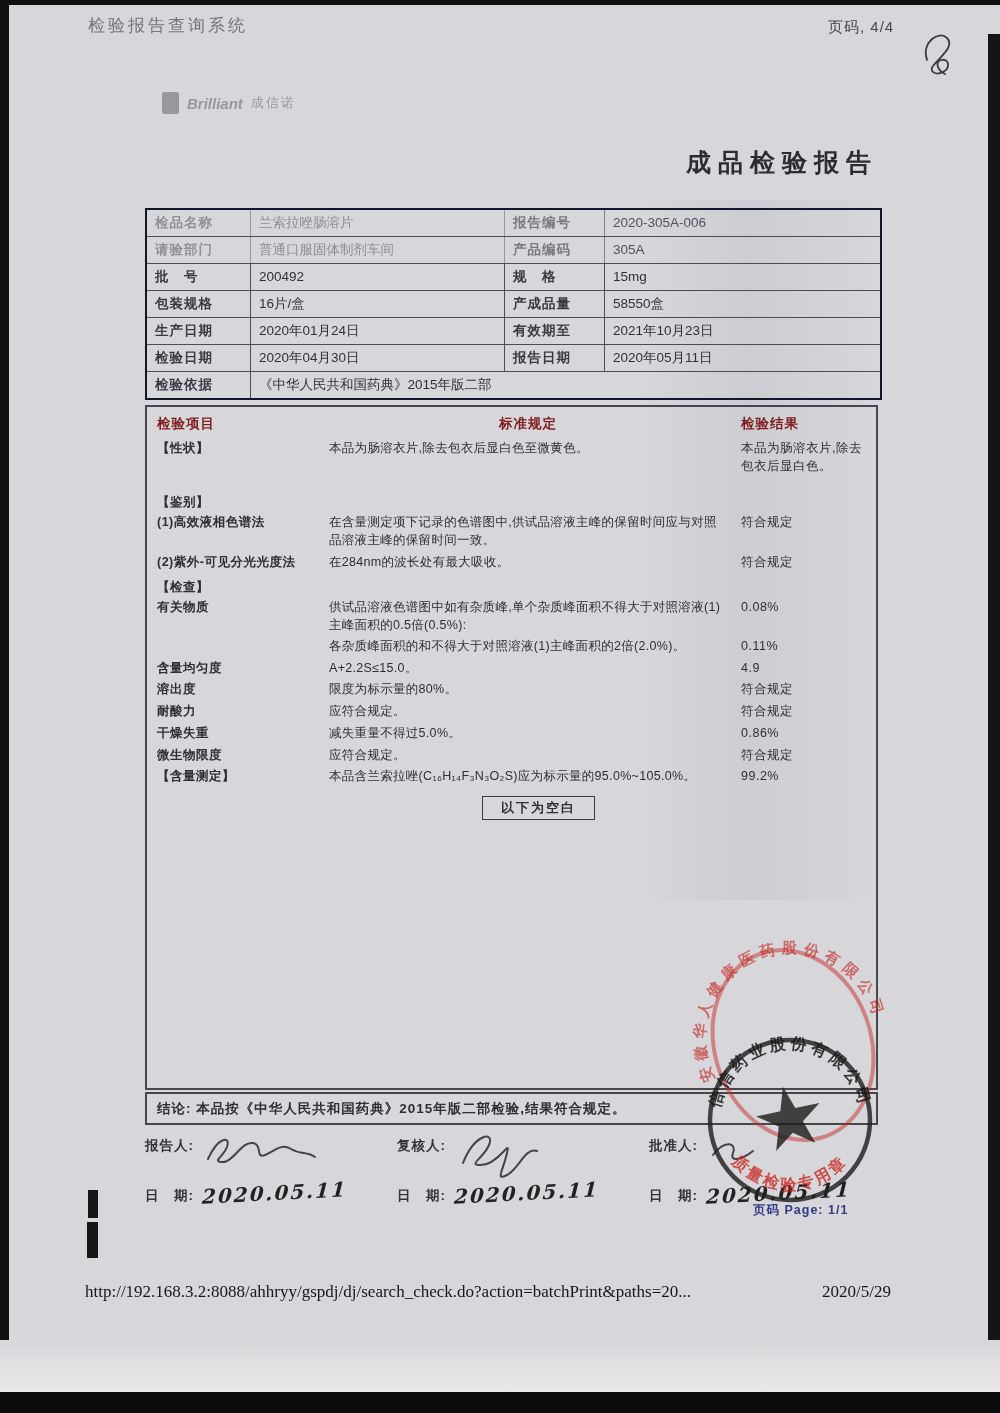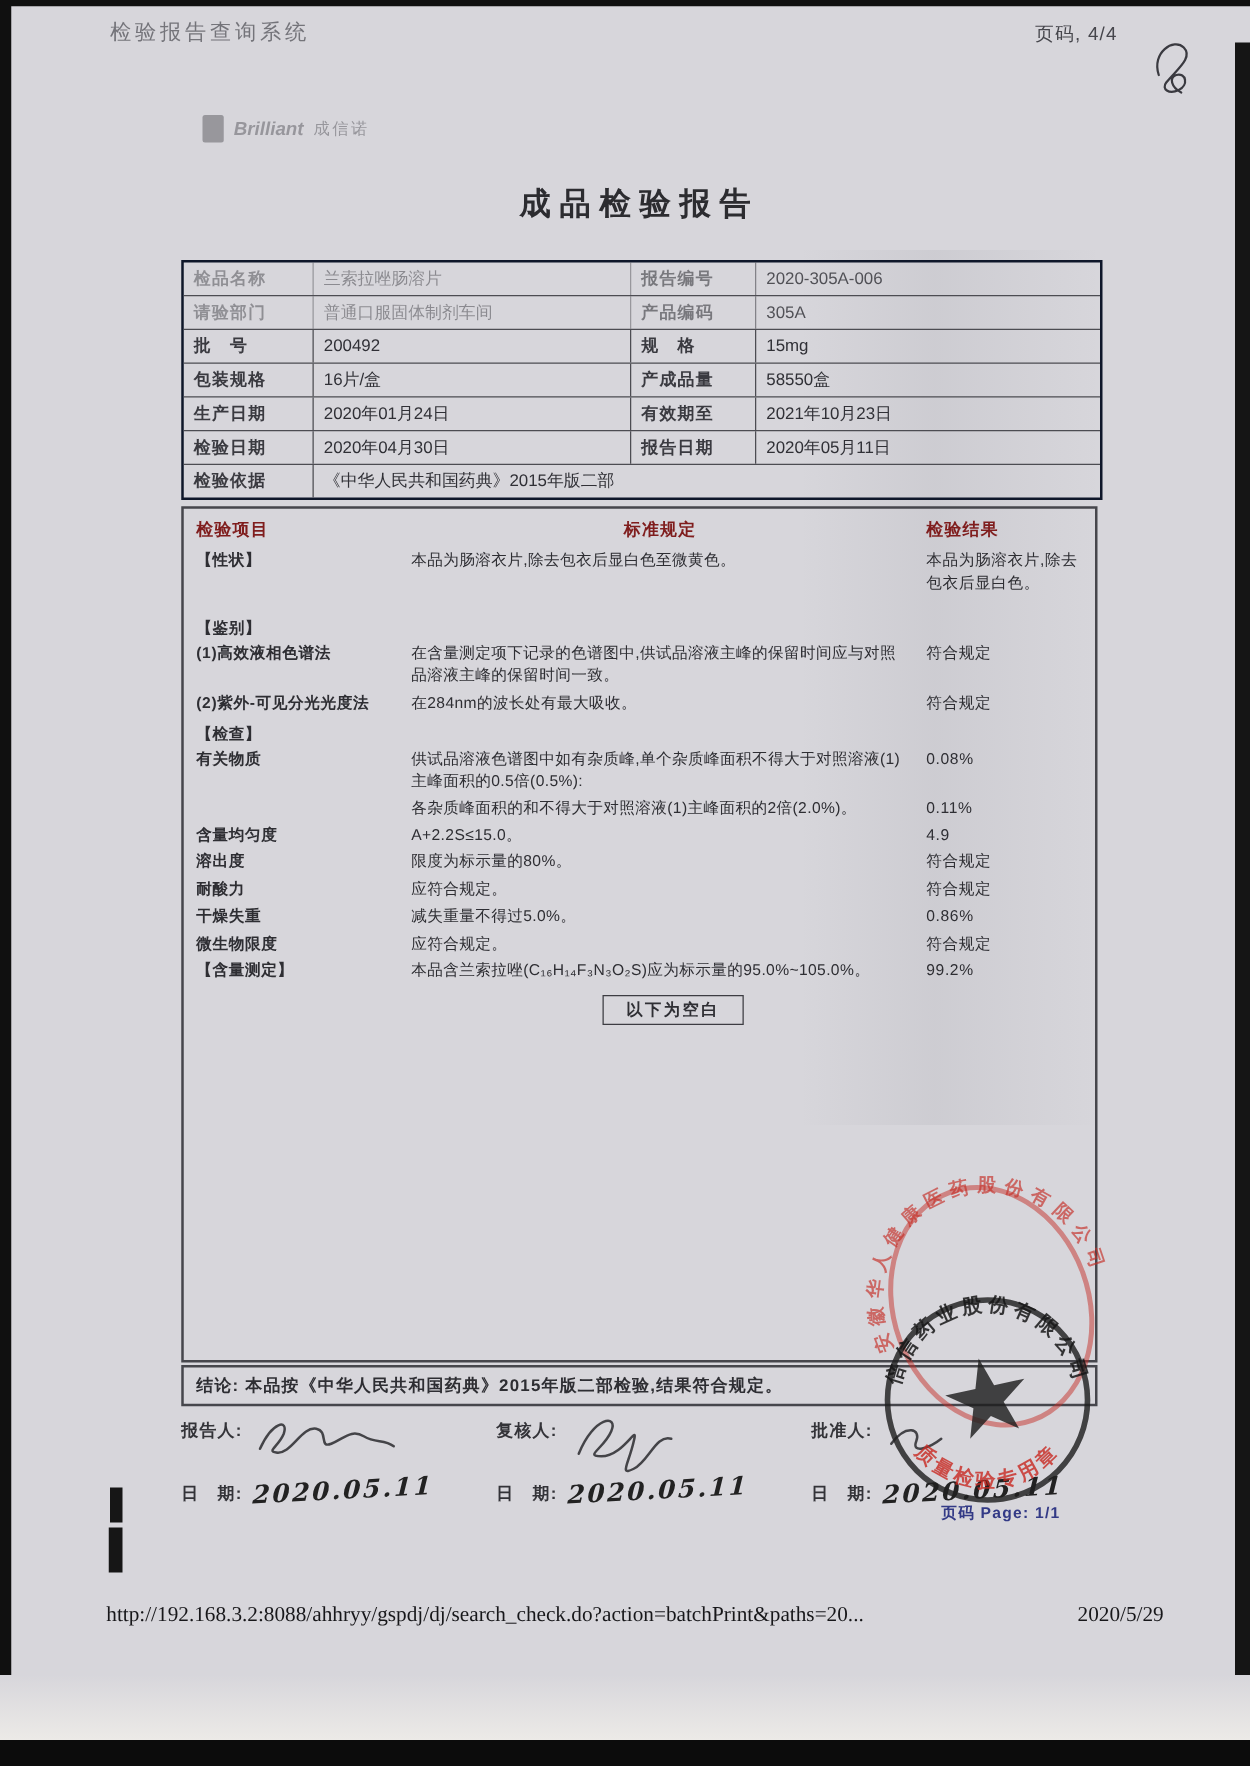--- a/index.html
+++ b/index.html
@@ -24,21 +24,21 @@
   .app-header-title{position:absolute;left:88px;top:14px;font-size:17px;color:#74747a;letter-spacing:3px;}
   .app-header-page{position:absolute;left:828px;top:18px;font-size:15px;color:#46464c;letter-spacing:1px;}
   .pen-mark{position:absolute;left:905px;top:22px;}
 
   .logo{position:absolute;left:162px;top:92px;display:flex;align-items:center;gap:8px;
     opacity:.45;filter:blur(.5px);}
   .logo-glyph{width:17px;height:22px;background:#4c4c52;border-radius:2px;}
   .logo-brand{font-size:15px;font-weight:bold;color:#4a4a50;font-style:italic;}
   .logo-cn{font-size:13px;color:#4a4a50;letter-spacing:2px;}
 
-  .doc-title{position:absolute;left:145px;top:146px;width:733px;text-align:center;
+  .doc-title{position:absolute;left:145px;top:146px;width:733px;text-align:right;
     font-size:25px;font-weight:bold;letter-spacing:7px;color:#2c2c30;}
 
   
   .info-table{position:absolute;left:145px;top:208px;width:733px;
     border:2px solid #0f172a;font-size:13.5px;}
   .irow{display:grid;grid-template-columns:104px 254px 100px 1fr;border-top:1.5px solid #4c4c52;}
   .irow:first-child{border-top:none;}
   .irow>div{padding:4px 8px;line-height:18px;min-height:18px;}
   .cl{font-weight:600;letter-spacing:1px;border-right:1.5px solid #4c4c52;color:#3a3a40;}
   .cv{color:#303036;}
@@ -80,21 +80,21 @@
 
   .ink-blob{position:absolute;background:#161616;}
   .blob1{left:88px;top:1190px;width:10px;height:28px;}
   .blob2{left:87px;top:1222px;width:11px;height:36px;}
 
   .stamps{position:absolute;left:595px;top:885px;pointer-events:none;}
 
   .status-bar{position:absolute;left:0;top:1272px;width:1000px;height:40px;
     font-family:"Liberation Serif",serif;font-size:17px;color:#17171a;}
   .status-url{position:absolute;left:85px;top:10px;}
-  .status-date{position:absolute;left:822px;top:10px;margin-left:40px;}
+  .status-date{position:absolute;left:822px;top:10px;}
 </style>
 </head>
 <body>
 
 <div class="edge edge-top"></div>
 <div class="edge edge-left"></div>
 <div class="edge edge-right"></div>
 <div class="edge edge-bottom"></div>
 <div class="scan-shade shade-mid"></div>
 <div class="scan-shade shade-bot"></div>

